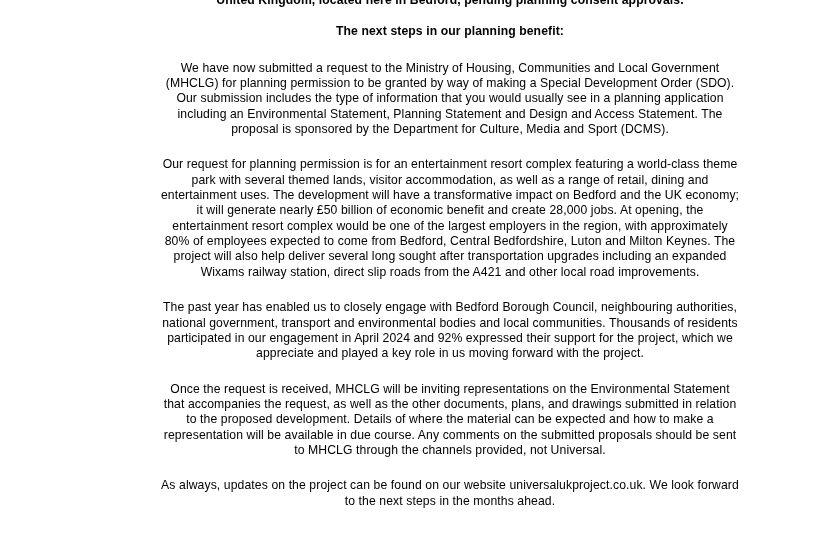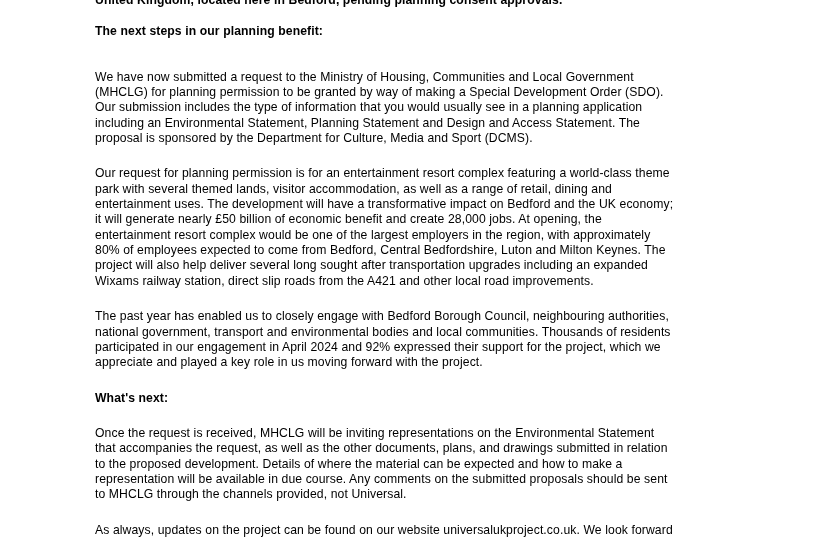--- a/index.html
+++ b/index.html
@@ -13,20 +13,21 @@
     overflow: hidden;
     font-family: "Liberation Sans", sans-serif;
     color: #000000;
   }
   .page {
     position: relative;
     width: 830px;
     height: 540px;
     overflow: hidden;
     background: #ffffff;
+    text-align: center;
   }
   .doc {
     position: absolute;
     left: 95px;
     top: 0;
     width: 710px;
   }
   .doc-block {
     font-size: 12.2px;
     line-height: 15.35px;
@@ -37,21 +38,21 @@
   .doc-heading {
     font-weight: bold;
   }
   .intro-fragment {
     font-weight: bold;
     margin-top: -7px;   
   }
   .first-heading {
     margin-top: 16px;
   }
-  .para-submission { margin-top: 30px; }
+  .para-submission { margin-top: 21px; }
 </style>
 </head>
 <body>
 
 <div class="page">
   <div class="doc">
 
     <div class="doc-block intro-fragment">United Kingdom, located here in Bedford, pending planning consent approvals.</div>
 
     <div class="doc-block doc-heading first-heading">The next steps in our planning benefit:</div>
@@ -69,21 +70,20 @@
 entertainment resort complex would be one of the largest employers in the region, with approximately
 80% of employees expected to come from Bedford, Central Bedfordshire, Luton and Milton Keynes. The
 project will also help deliver several long sought after transportation upgrades including an expanded
 Wixams railway station, direct slip roads from the A421 and other local road improvements.</div>
 
     <div class="doc-block">The past year has enabled us to closely engage with Bedford Borough Council, neighbouring authorities,
 national government, transport and environmental bodies and local communities. Thousands of residents
 participated in our engagement in April 2024 and 92% expressed their support for the project, which we
 appreciate and played a key role in us moving forward with the project.</div>
 
-    <div class="doc-block doc-heading">What's next:</div>
 
     <div class="doc-block">Once the request is received, MHCLG will be inviting representations on the Environmental Statement
 that accompanies the request, as well as the other documents, plans, and drawings submitted in relation
 to the proposed development. Details of where the material can be expected and how to make a
 representation will be available in due course. Any comments on the submitted proposals should be sent
 to MHCLG through the channels provided, not Universal.</div>
 
     <div class="doc-block">As always, updates on the project can be found on our website universalukproject.co.uk. We look forward
 to the next steps in the months ahead.</div>
 

